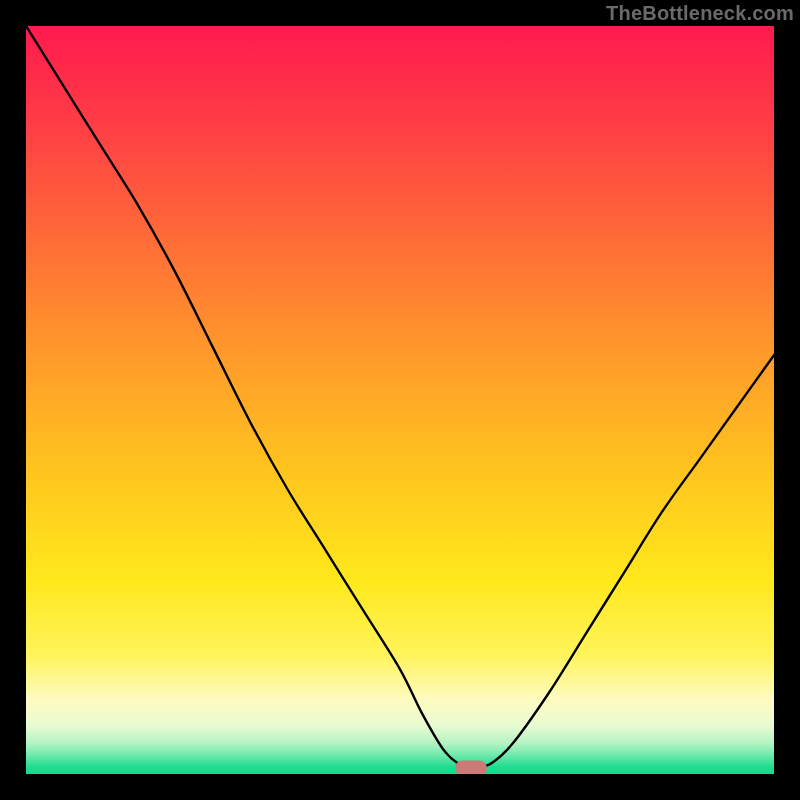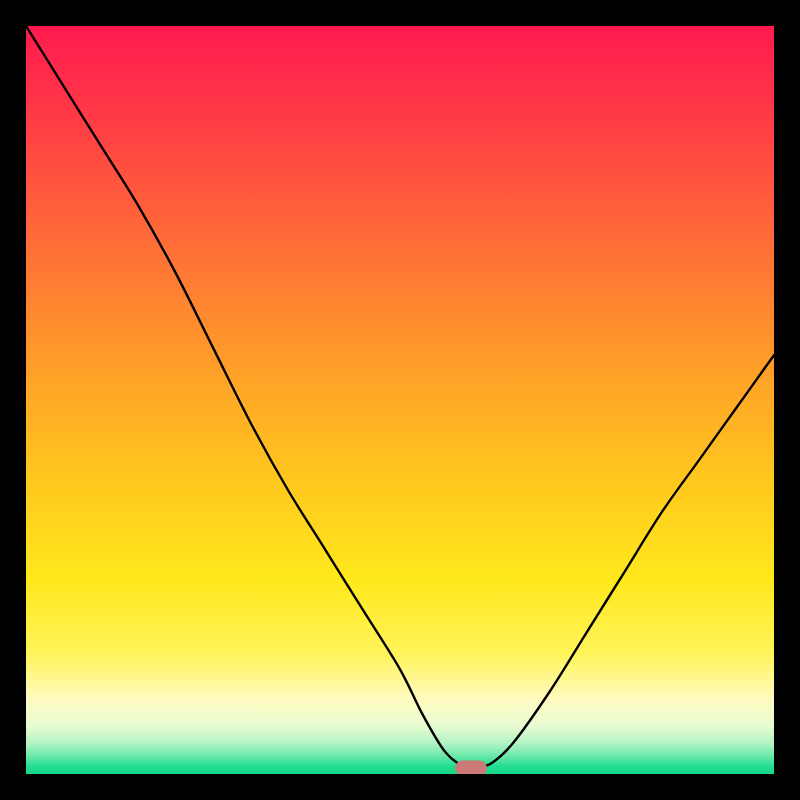--- a/index.html
+++ b/index.html
@@ -58,20 +58,21 @@
     font-weight: 600;
     letter-spacing: 0.2px;
     user-select: none;
   }
 </style>
 </head>
 <body>
 
 <div class="frame">
 
+  <div class="watermark">TheBottleneck.com</div>
 
   <div class="plot-area">
 
     <svg class="gradient" viewBox="0 0 748 748" preserveAspectRatio="none">
       <defs>
         <linearGradient id="bg" x1="0" y1="0" x2="0" y2="1">
             <stop offset="0.00%" stop-color="#ff1a4f"></stop>
             <stop offset="12.00%" stop-color="#ff3a46"></stop>
             <stop offset="28.00%" stop-color="#ff6a38"></stop>
             <stop offset="44.00%" stop-color="#ff9a2a"></stop>

